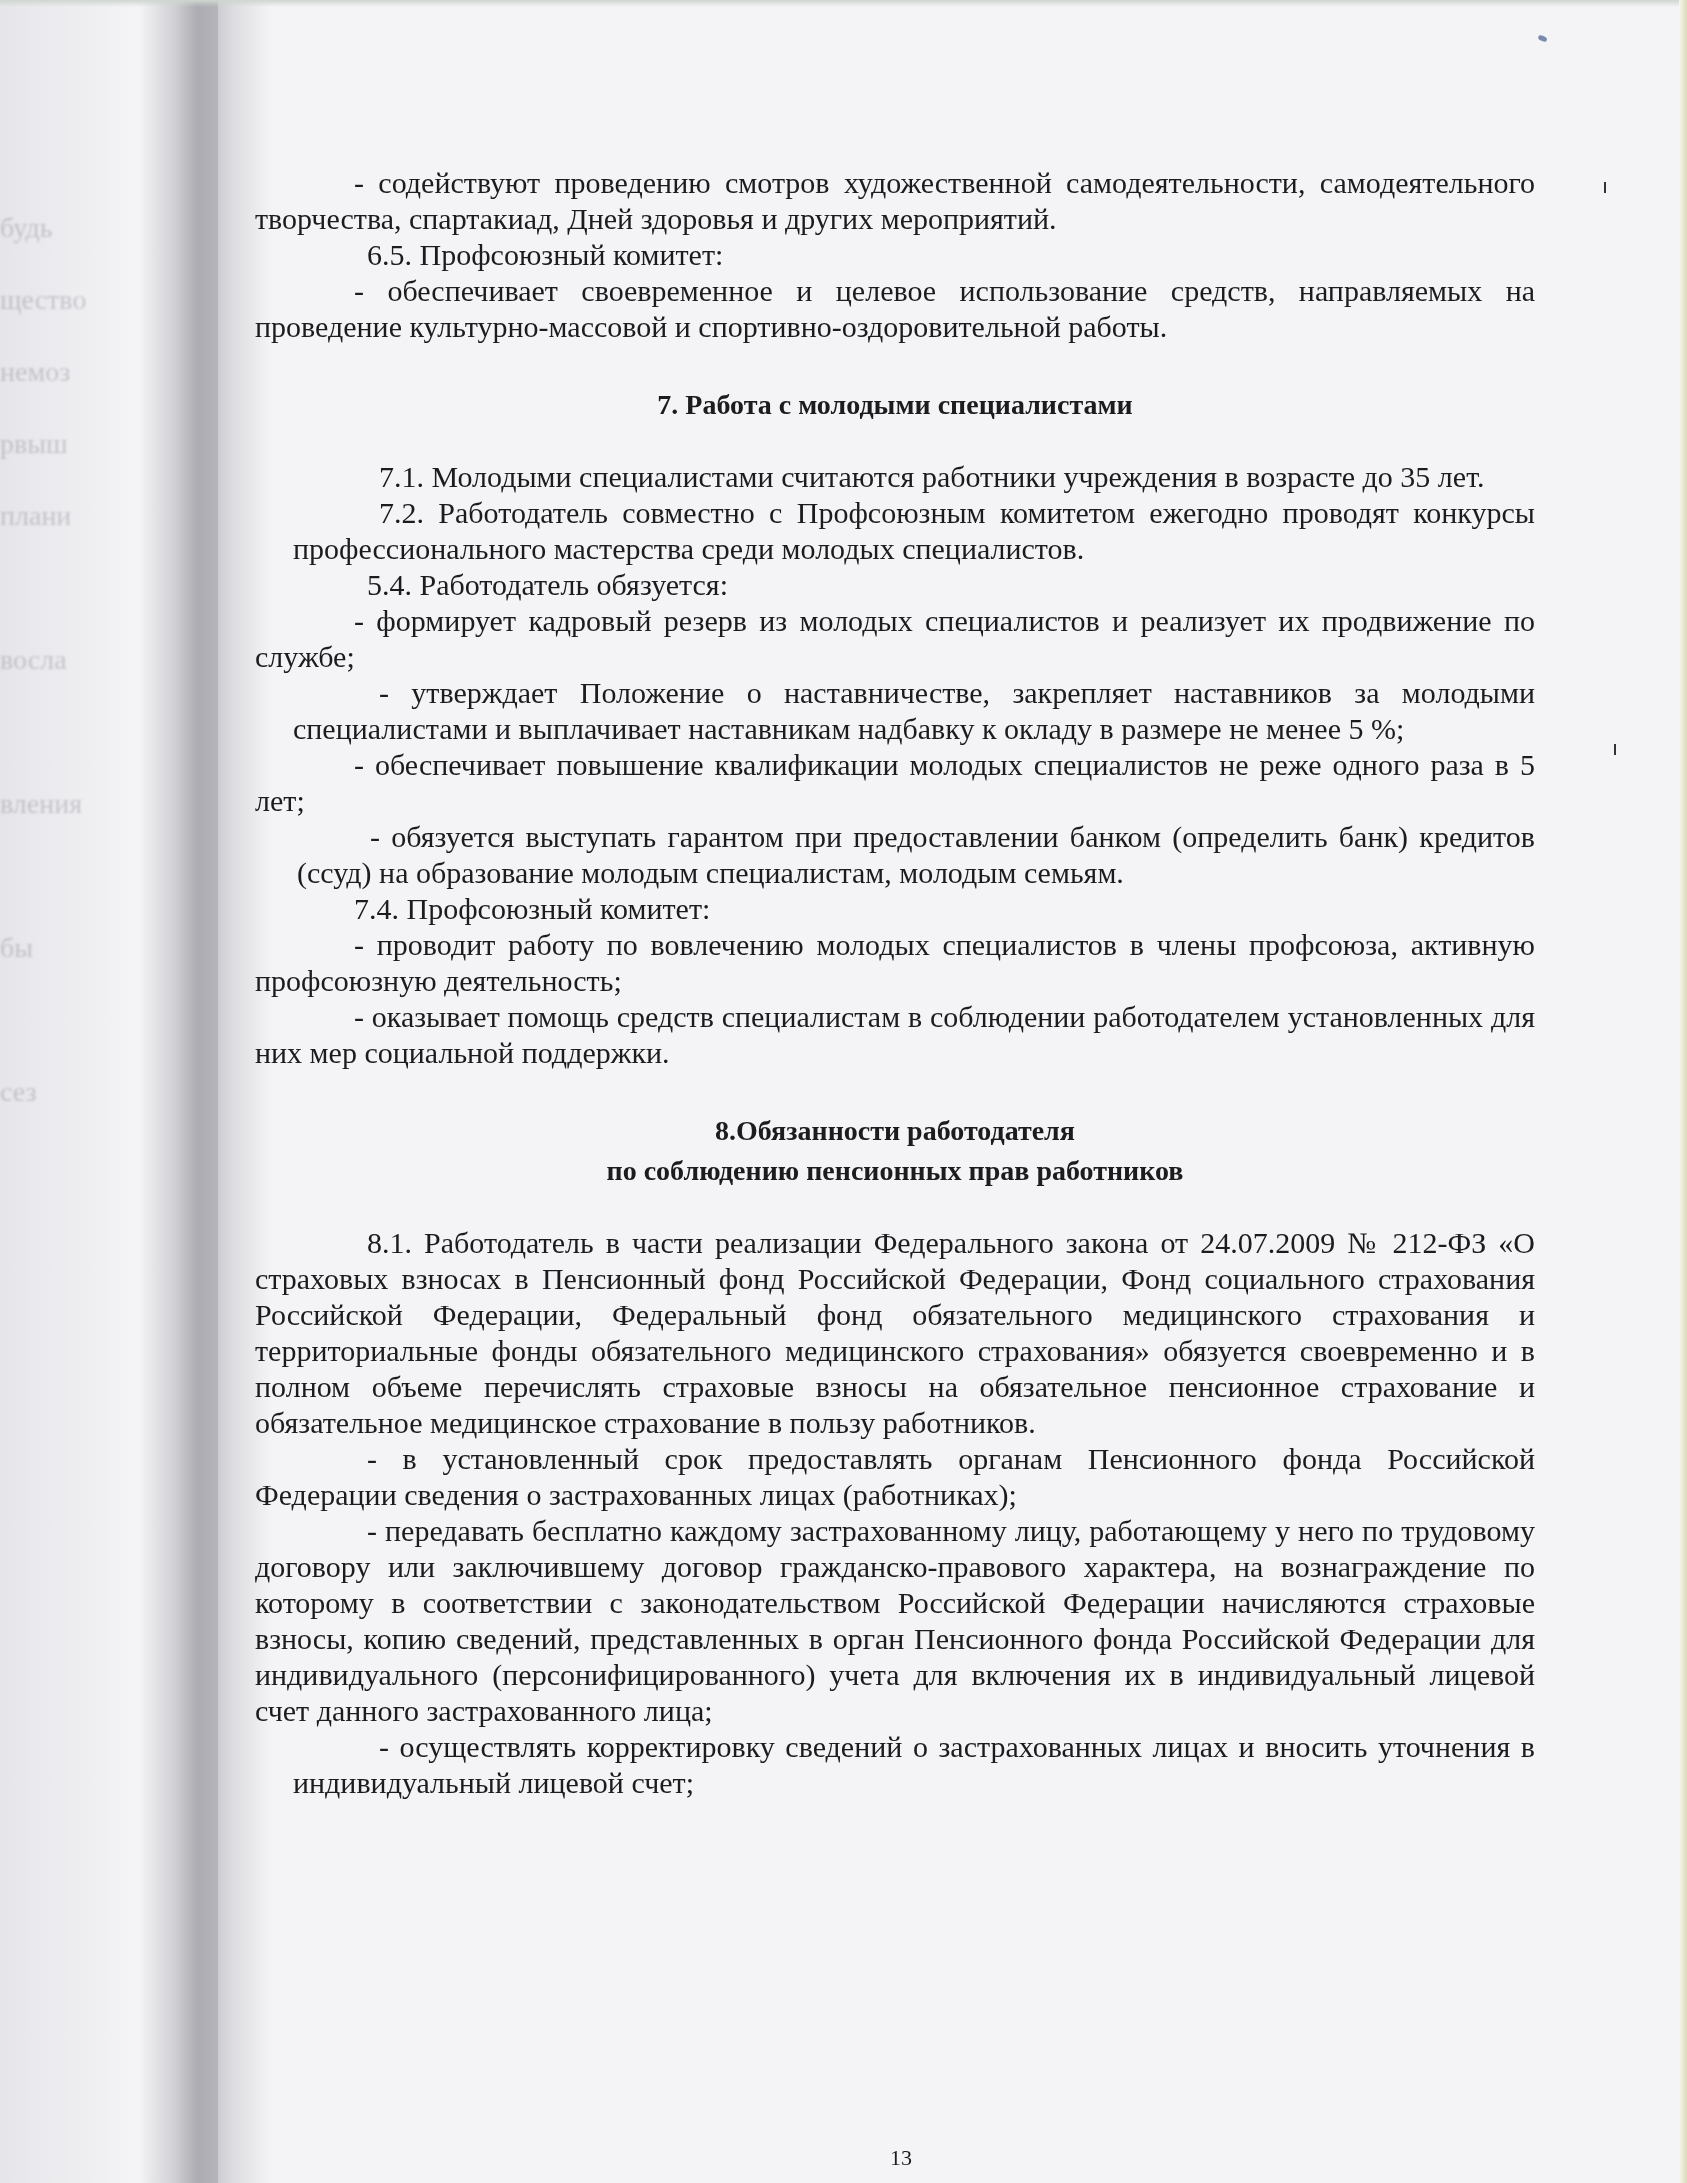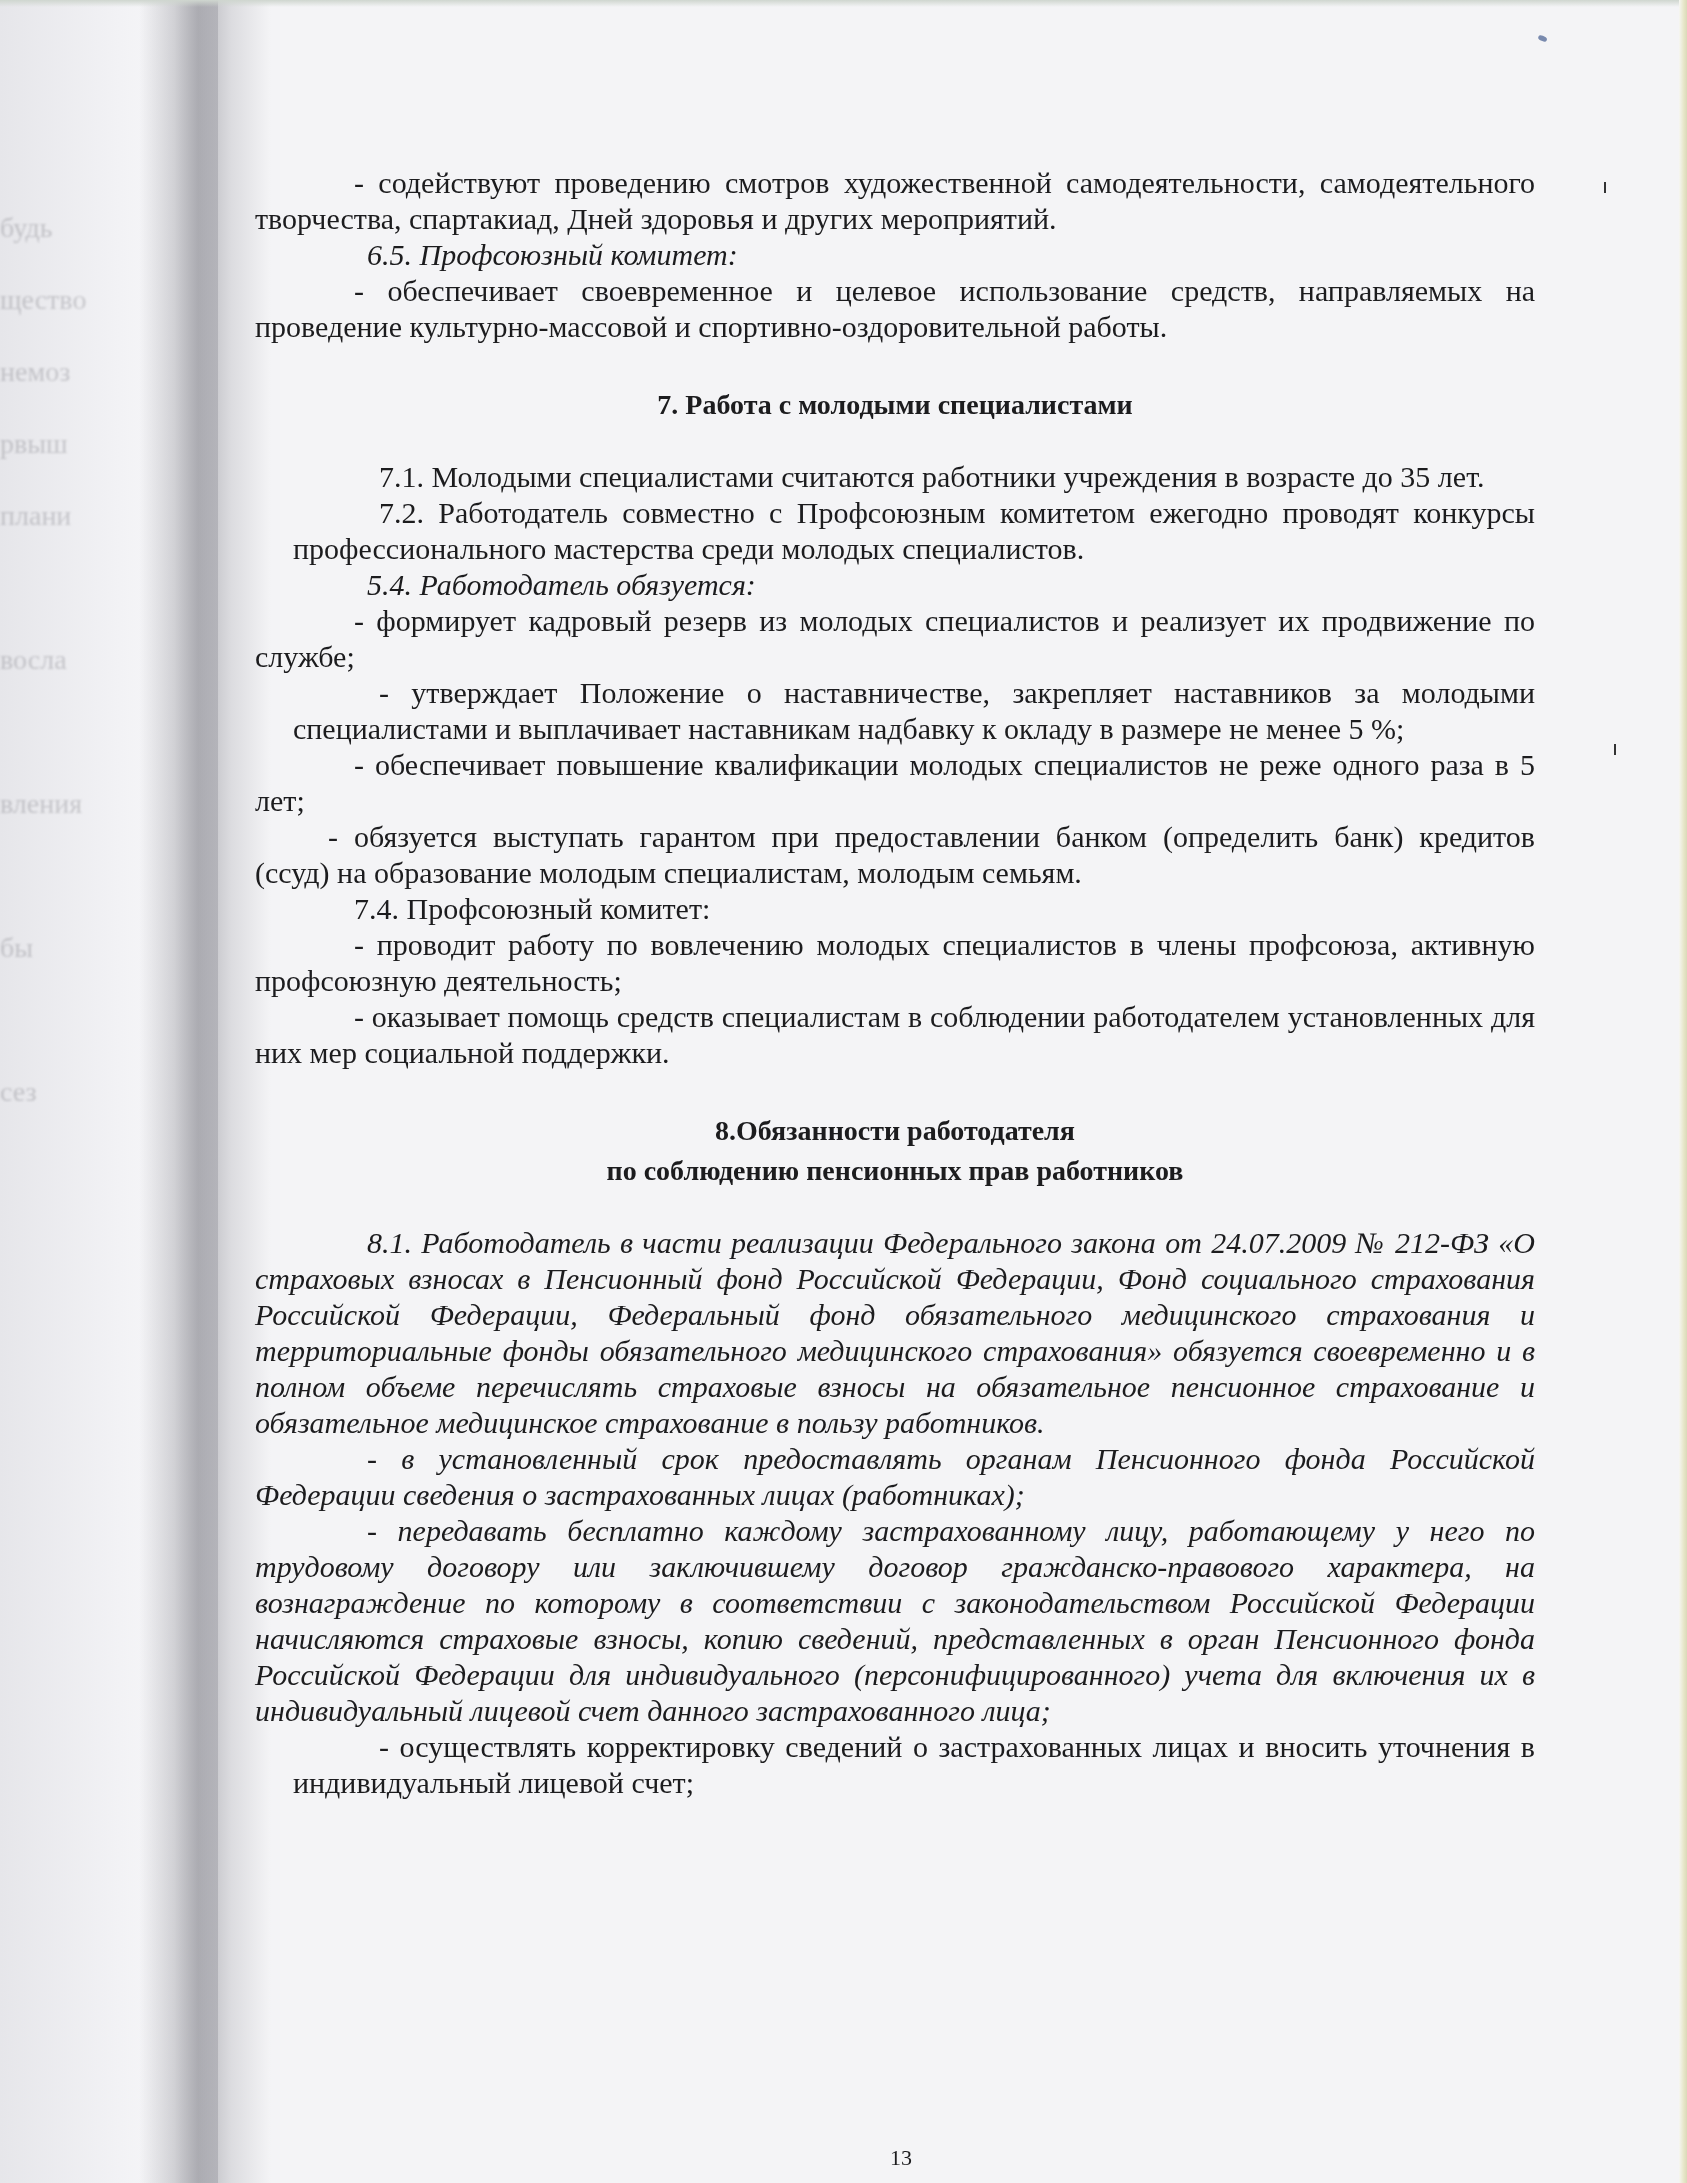--- a/index.html
+++ b/index.html
@@ -61,22 +61,22 @@
       font-size: 30px;
       line-height: 36px;
     }
     .p {
       text-align: justify;
       text-align-last: left;
       margin: 0;
     }
     .indent { text-indent: 99px; }
     .indent-sm { text-indent: 86px; margin-left: 38px; }
-    .indent-lg { text-indent: 112px; font-style: italic; }
-    .indent-xs { text-indent: 73px; }
+    .indent-lg { text-indent: 112px; }
+    .indent-xs { text-indent: 73px; margin-left: 42px; }
     .heading {
       text-align: center;
       font-weight: bold;
       font-size: 28px;
       line-height: 40px;
       margin: 0;
     }
     .gap-h1 { height: 40px; }
     .gap-h2 { height: 34px; }
 

